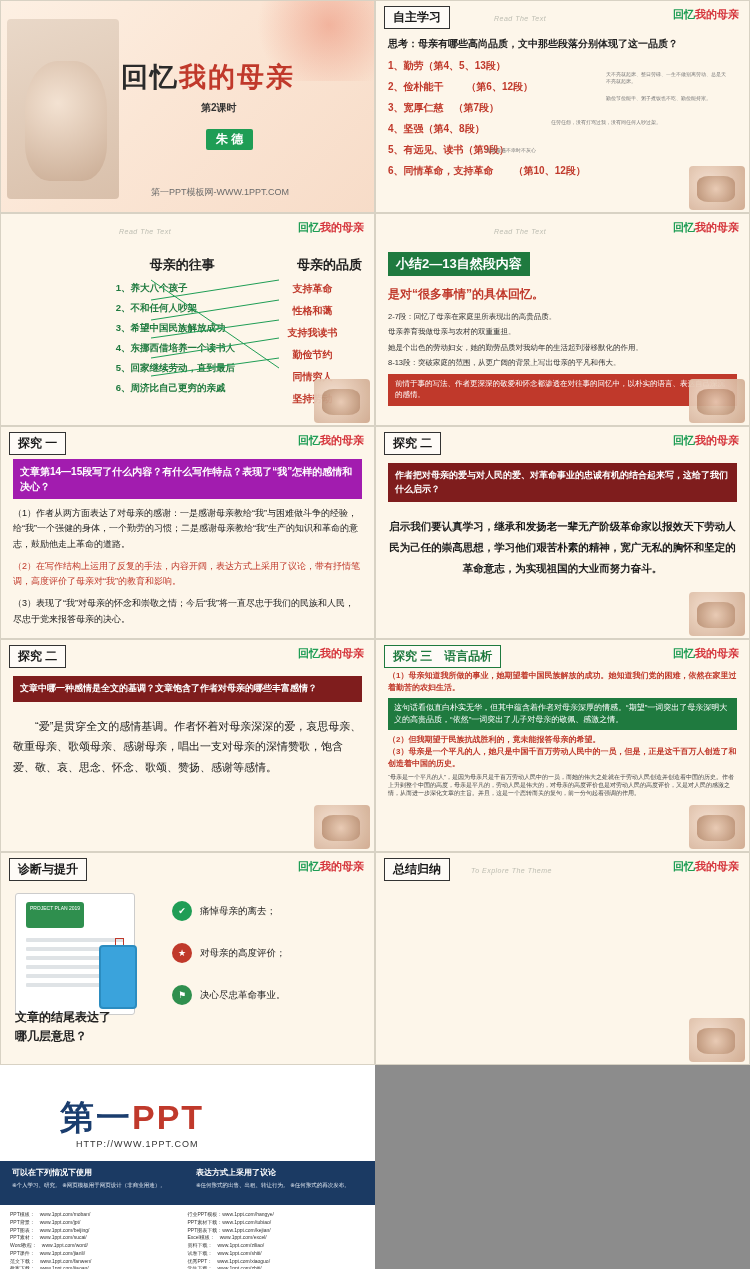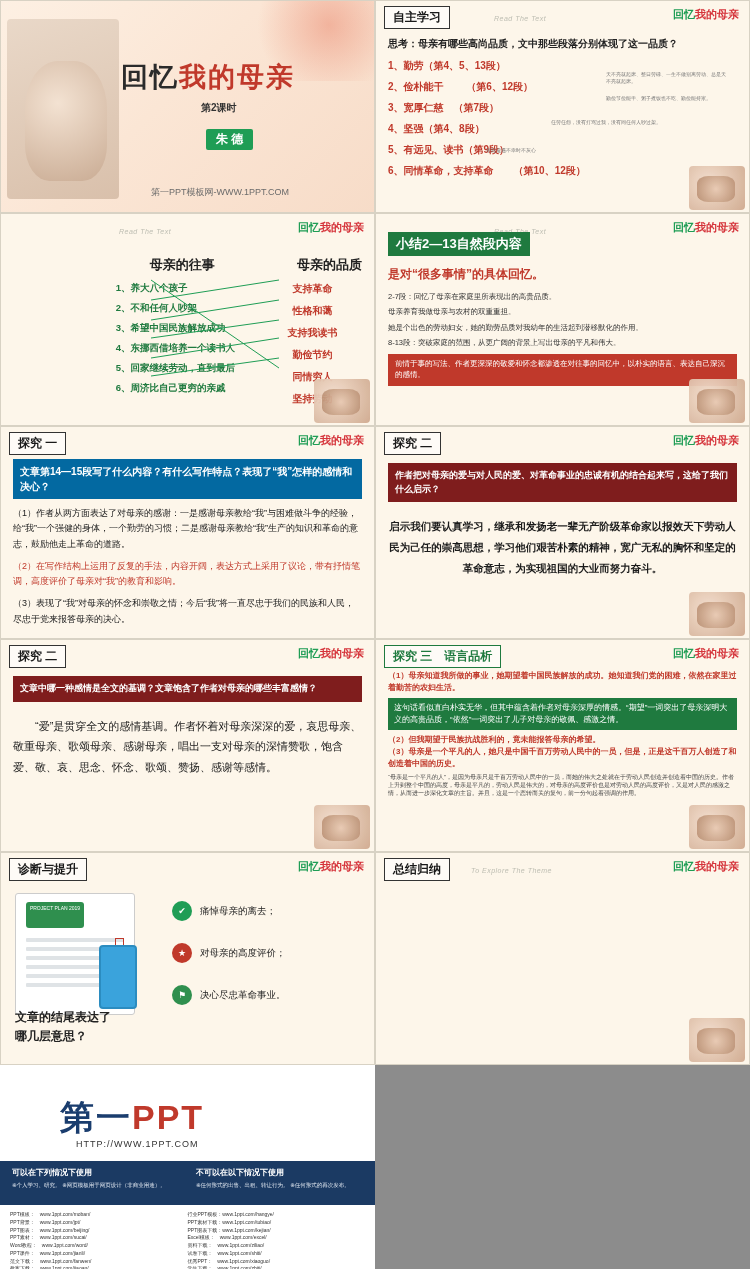--- a/index.html
+++ b/index.html
@@ -31,21 +31,21 @@
   .col h4{margin:0 0 8px 34px;font-size:13px;color:#222;font-weight:bold;}
   .col.left div{font-size:9.5px;color:#1f7a3f;font-weight:bold;margin-bottom:7px;}
   .col.right div{font-size:10px;color:#c0392b;font-weight:bold;margin-bottom:8px;text-align:center;}
   .lines{position:absolute;left:150px;top:58px;width:130px;height:120px;}
   
   .greenbar{background:#1f7a3f;color:#fff;font-size:13px;font-weight:bold;padding:3px 8px;display:inline-block;}
   .redline{color:#c0392b;font-size:12px;font-weight:bold;margin:10px 0 8px;}
   .p{font-size:7.5px;color:#333;line-height:1.5;margin:4px 0;}
   .redbox{background:#c0392b;color:#fff;font-size:7.5px;line-height:1.45;padding:5px 7px;margin-top:6px;}
   
-  .lead{background:#0369a1;color:#fff;font-size:10px;font-weight:bold;line-height:1.5;padding:5px 7px;}
+  .lead{background:#a21caf;color:#fff;font-size:10px;font-weight:bold;line-height:1.5;padding:5px 7px;}
   .lead2{background:#7f1d1d;color:#fff;font-size:9px;font-weight:bold;line-height:1.5;padding:6px 7px;}
   .para{font-size:9px;color:#222;line-height:1.7;margin:7px 0;}
   .center-para{font-size:10.5px;color:#1a1a1a;line-height:2;text-align:center;font-weight:bold;}
   .big{font-size:11px;line-height:1.9;color:#1a1a1a;}
   .big .red{color:#c0392b;font-weight:bold;}
   .tiny{font-size:6px;color:#444;line-height:1.35;}
   .greenbox{background:#1f7a3f;color:#fff;font-size:8px;line-height:1.5;padding:4px 6px;margin:4px 0;}
   
   .card{position:absolute;left:14px;top:40px;width:118px;height:120px;background:#fff;border:1px solid #ccc;border-radius:3px;}
   .card .bar{position:absolute;top:8px;left:10px;width:58px;height:26px;background:#2f8f4e;border-radius:3px;color:#fff;font-size:5px;text-align:center;padding-top:3px;box-sizing:border-box;}
@@ -157,21 +157,21 @@
         <line x1="0" y1="86" x2="128" y2="66"></line>
         <line x1="0" y1="104" x2="128" y2="86"></line>
       </g>
     </svg>
     <div class="photo"></div>
   </div>
 
   <div class="slide">
     <div class="hdr"><span>回忆</span><span class="red">我的母亲</span></div>
     <div class="hdr-small">Read The Text</div>
-    <div class="body" style="top:18px;">
+    <div class="body" style="top:38px;">
       <div class="greenbar">小结2—13自然段内容</div>
       <div class="redline">是对“很多事情”的具体回忆。</div>
       <div class="p">2-7段：回忆了母亲在家庭里所表现出的高贵品质。</div>
       <div class="p">母亲养育我做母亲与农村的双重重担。</div>
       <div class="p">她是个出色的劳动妇女，她的勤劳品质对我幼年的生活起到潜移默化的作用。</div>
       <div class="p">8-13段：突破家庭的范围，从更广阔的背景上写出母亲的平凡和伟大。</div>
       <div class="redbox">前情于事的写法、作者更深深的敬爱和怀念都渗透在对往事的回忆中，以朴实的语言、表达自己深沉的感情。</div>
     </div>
     <div class="photo"></div>
   </div>
@@ -270,21 +270,21 @@
     <div class="f-left">
       <div class="logo"><span>第一</span><em>PPT</em></div>
       <div class="logourl">HTTP://WWW.1PPT.COM</div>
       <div class="navy">
         <div class="c1">
           <b>可以在下列情况下使用</b>
           <span>※个人学习、研究。
 ※网页模板用于网页设计（非商业用途）。</span>
         </div>
         <div class="c2">
-          <b>不可以在以下情况下使用</b>
+          <b>表达方式上采用了议论</b>
           <span>※任何形式的出售、出租、转让行为。
 ※任何形式的再次发布。</span>
         </div>
       </div>
       <div class="links">
         <div class="lc">
           <div class="lr">PPT模板：　www.1ppt.com/moban/</div>
           <div class="lr">PPT背景：　www.1ppt.com/jpt/</div>
           <div class="lr">PPT图表：　www.1ppt.com/beijing/</div>
           <div class="lr">PPT素材：　www.1ppt.com/sucai/</div>

